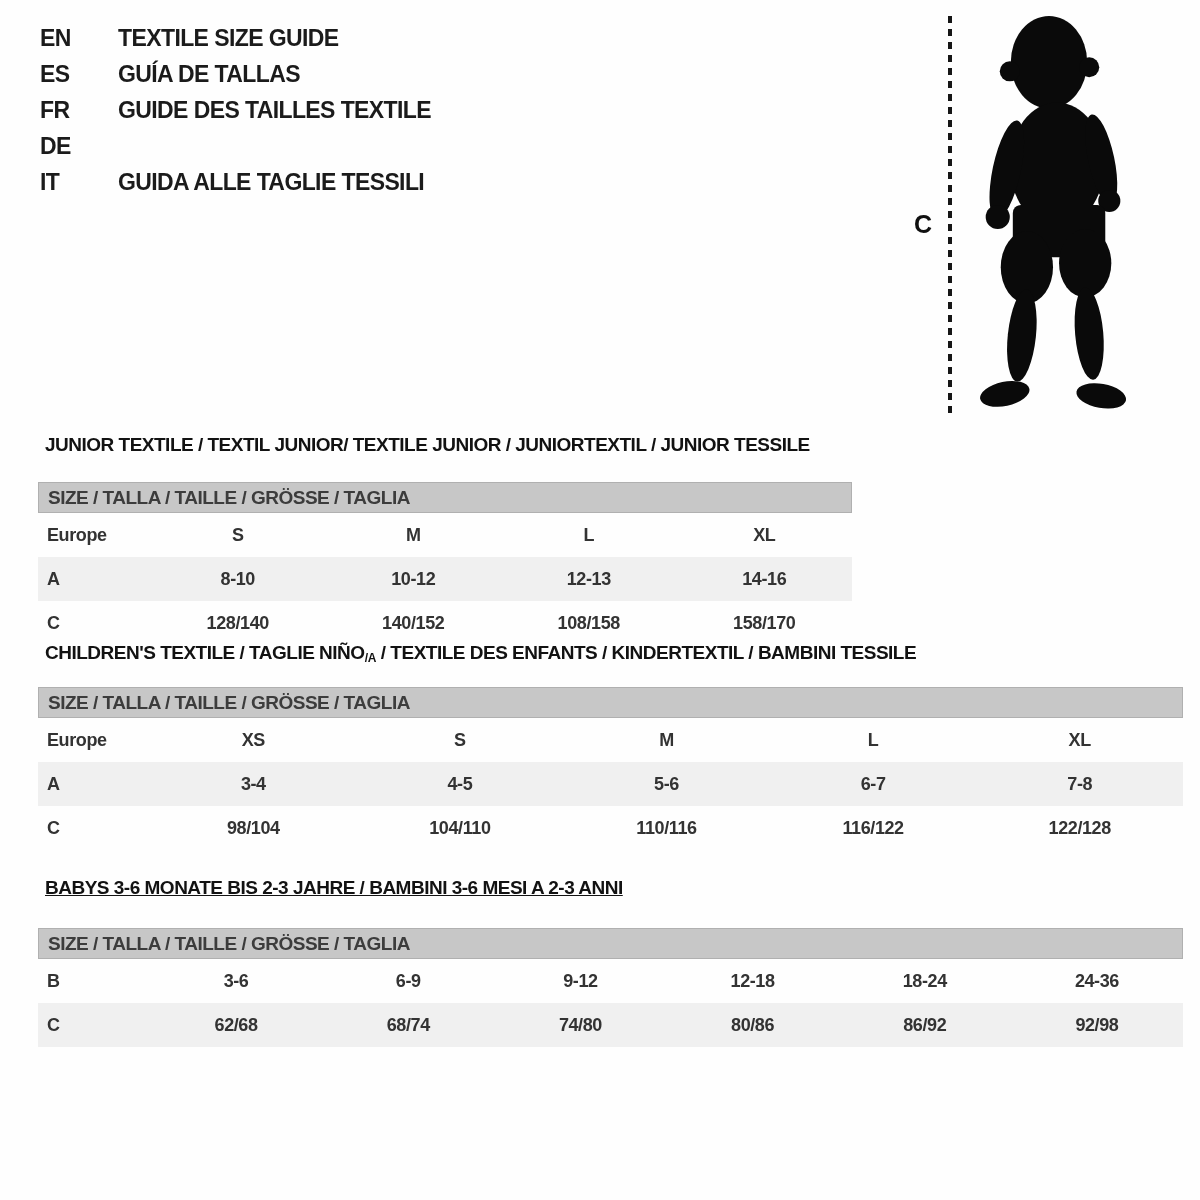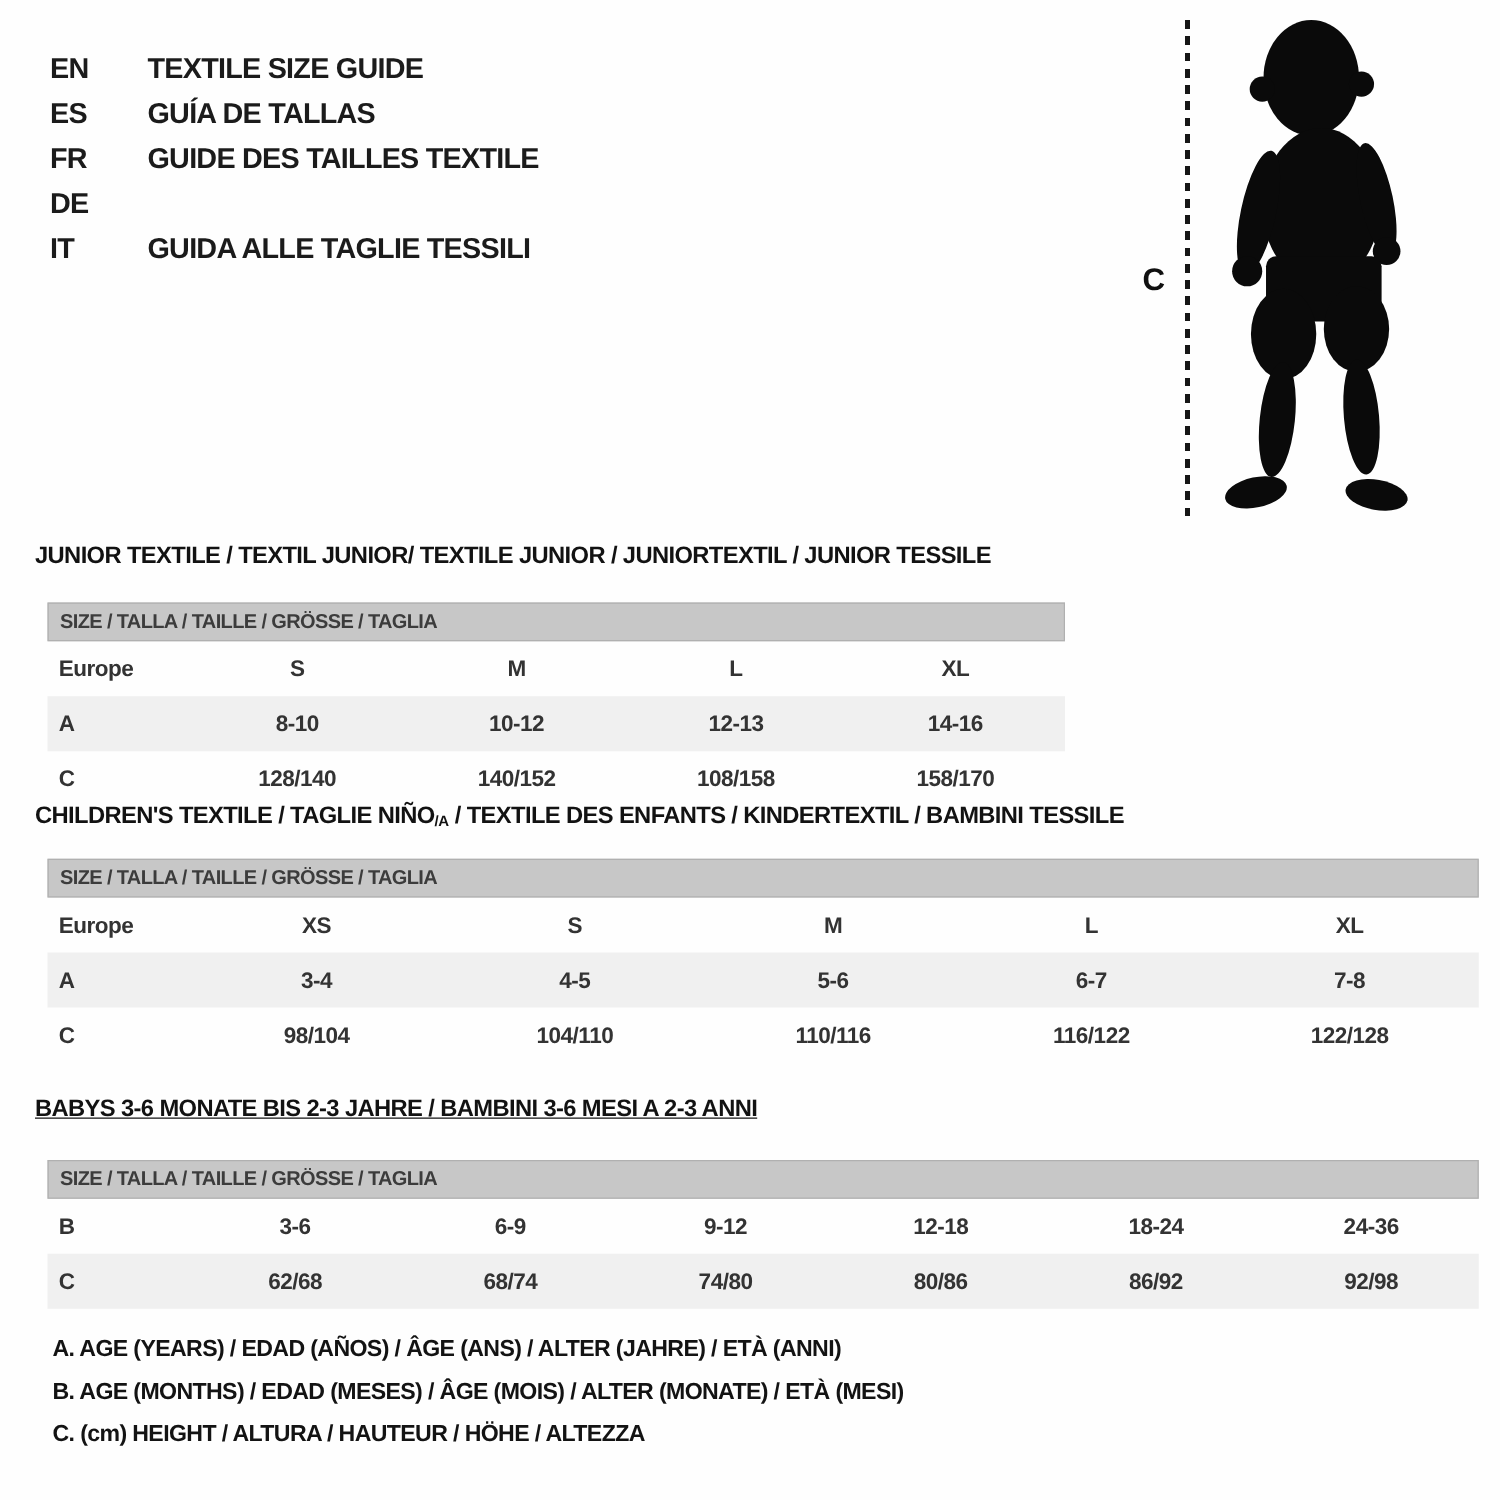--- a/index.html
+++ b/index.html
@@ -4,42 +4,42 @@
 <style>
   html,body{margin:0;padding:0;}
   body{
     width:1200px;height:1200px;position:relative;background:#fefefe;
     font-family:"Liberation Sans","DejaVu Sans",sans-serif;
     font-weight:bold;color:#2f2f2f;overflow:hidden;
   }
   .page{position:absolute;inset:0;}
 
   
-  .lang-block{position:absolute;left:40px;top:36px;}
+  .lang-block{position:absolute;left:40px;top:20px;}
   .lang-row{display:flex;height:36px;align-items:center;font-size:23px;letter-spacing:-0.6px;color:#1b1b1b;}
   .lang-code{width:78px;flex:0 0 78px;}
   .lang-label{white-space:nowrap;}
 
   
   .measure-line{
     position:absolute;left:948px;top:16px;width:4px;height:399px;
     background:repeating-linear-gradient(180deg,#161616 0 7px,transparent 7px 13px);
   }
   .c-label{position:absolute;left:914px;top:210px;font-size:25px;color:#101010;letter-spacing:-0.5px;}
   .baby-figure{position:absolute;left:964px;top:14px;width:172px;height:402px;}
 
   
-  .sec-title{position:absolute;left:28px;font-size:19px;letter-spacing:-0.5px;color:#121212;white-space:nowrap;}
+  .sec-title{position:absolute;left:45px;font-size:19px;letter-spacing:-0.5px;color:#121212;white-space:nowrap;}
   .sub-sm{font-size:12px;vertical-align:-3px;letter-spacing:-0.3px;}
 
   
   .tbl{position:absolute;left:38px;}
   .band{
     height:31px;background:#c7c7c7;border:1px solid #b0b0b0;box-sizing:border-box;
-    display:flex;align-items:center;padding-left:9px;font-size:16px;color:#3c3c3c;letter-spacing:-0.5px;
+    display:flex;align-items:center;padding-left:9px;font-size:19px;color:#3c3c3c;letter-spacing:-0.5px;
   }
   .trow{display:grid;height:44px;align-items:center;font-size:18px;letter-spacing:-0.4px;color:#333;}
   .trow.cols4{grid-template-columns:112px repeat(4,1fr);}
   .trow.cols5{grid-template-columns:112px repeat(5,1fr);}
   .trow.cols6{grid-template-columns:112px repeat(6,1fr);}
   .trow .lbl{padding-left:9px;text-align:left;}
   .trow .val{text-align:center;}
   .shaded{background:#f0f0f0;}
 
   
@@ -164,19 +164,14 @@
       <span class="lbl">C</span>
       <span class="val">62/68</span>
       <span class="val">68/74</span>
       <span class="val">74/80</span>
       <span class="val">80/86</span>
       <span class="val">86/92</span>
       <span class="val">92/98</span>
     </div>
   </div>
 
-  <div class="legend">
-    <div class="legend-line">A. AGE (YEARS) / EDAD (AÑOS) / ÂGE (ANS) / ALTER (JAHRE) / ETÀ (ANNI)</div>
-    <div class="legend-line">B. AGE (MONTHS) / EDAD (MESES) / ÂGE (MOIS) / ALTER (MONATE) / ETÀ (MESI)</div>
-    <div class="legend-line">C. (cm) HEIGHT / ALTURA / HAUTEUR / HÖHE / ALTEZZA</div>
-  </div>
 
 </div>
 
 </body></html>

